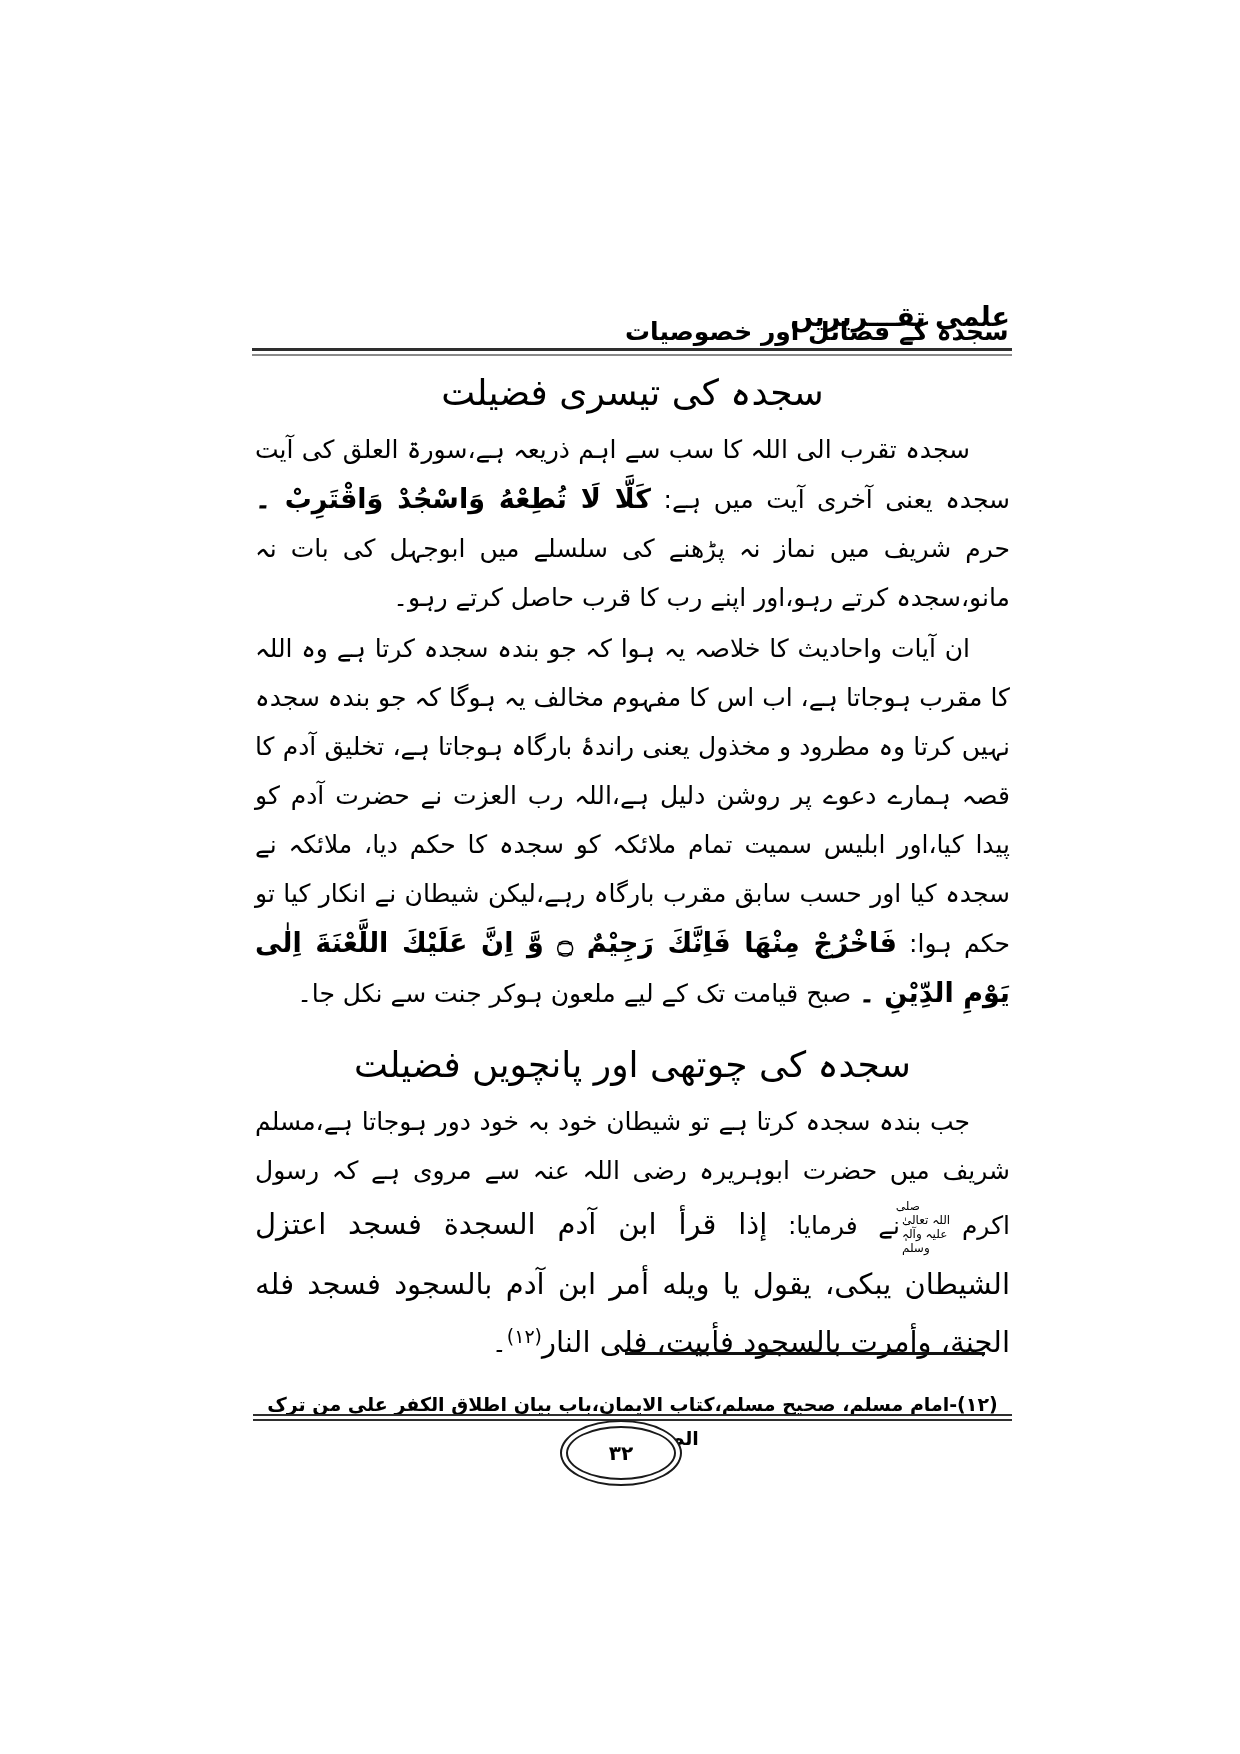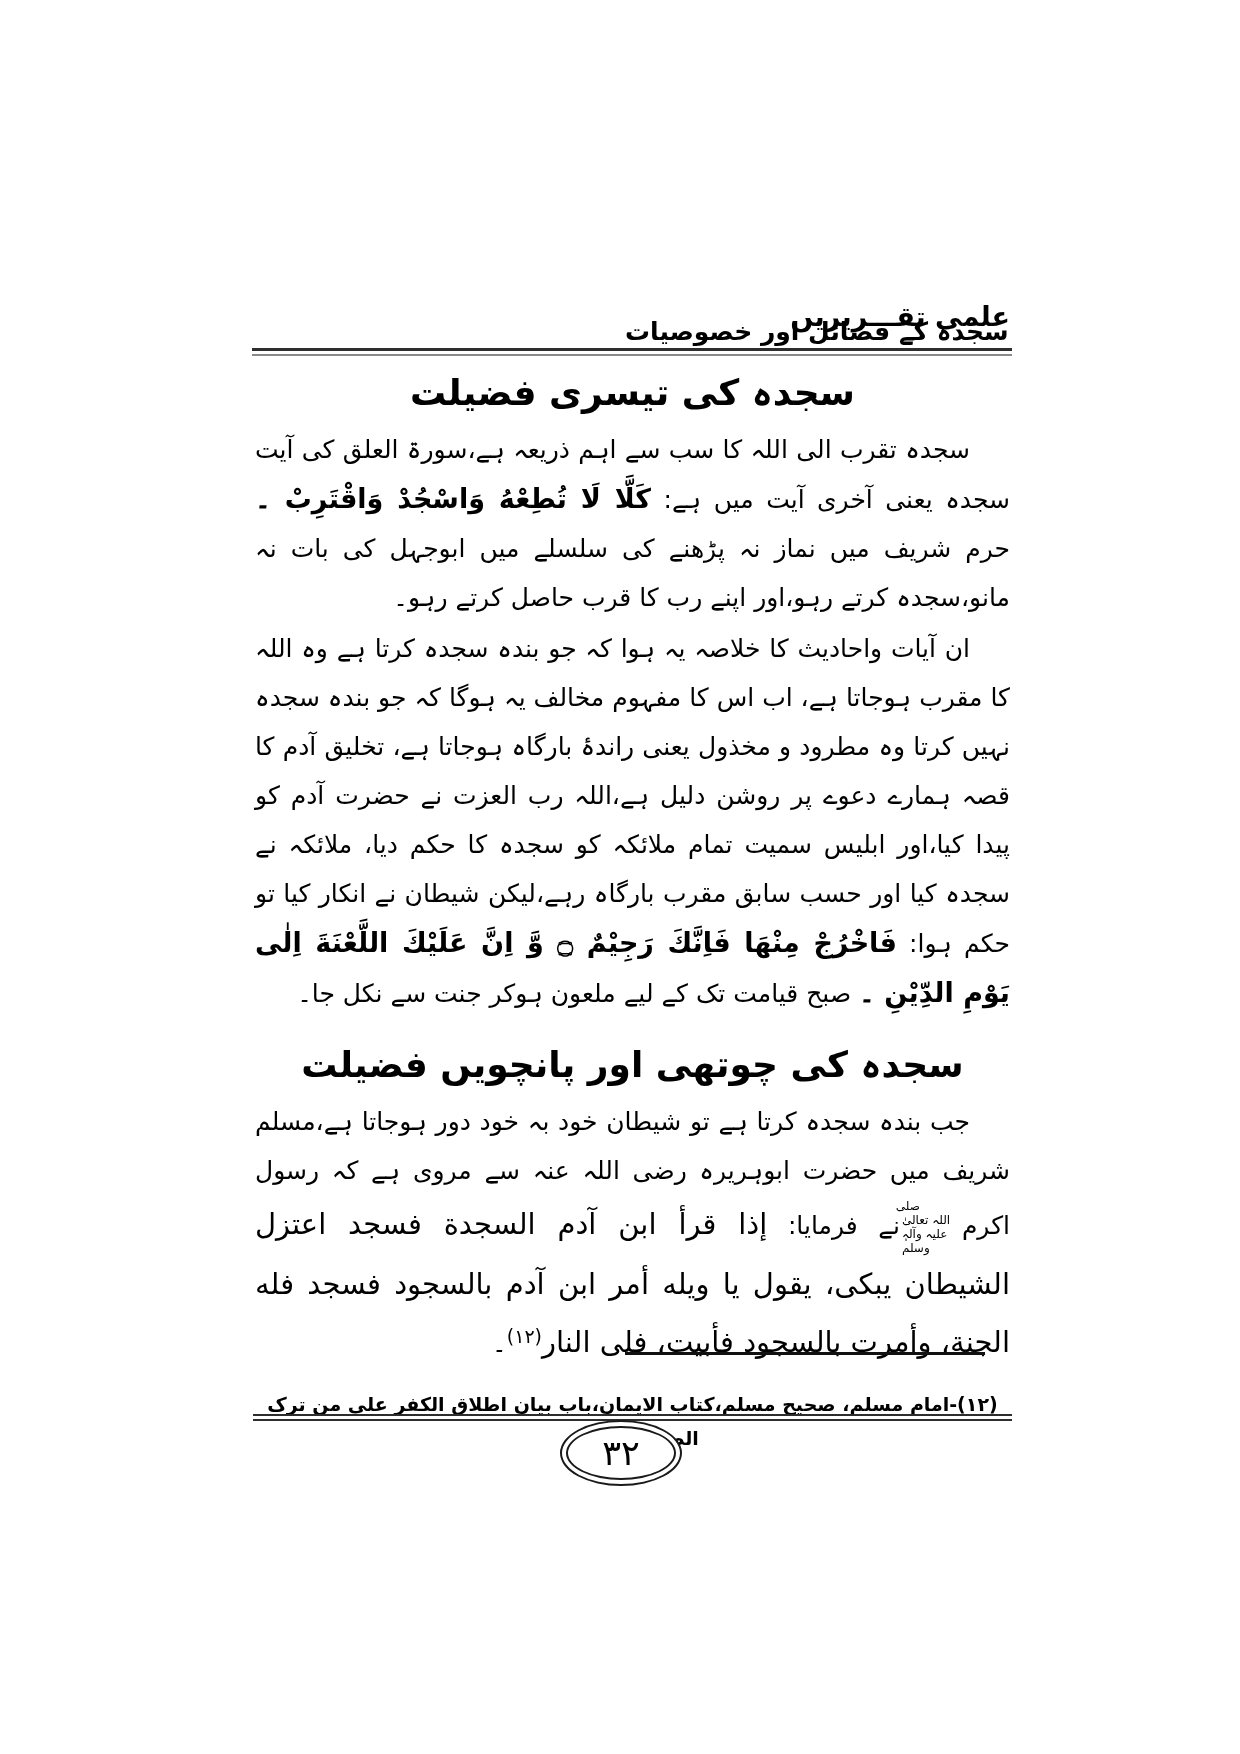--- a/index.html
+++ b/index.html
@@ -55,21 +55,21 @@
   
   .content {
     position: absolute;
     top: 362px;
     left: 255px;
     width: 755px;
   }
   .section-heading {
     text-align: center;
     font-size: 36px;
-    font-weight: bold;
+    font-weight: normal;
     margin: 10px 0 12px 0;
     letter-spacing: 1px;
   }
   .section-heading.second {
     margin-top: 26px;
   }
   .para {
     font-size: 25px;
     line-height: 49px;
     text-align: justify;
@@ -143,22 +143,22 @@
   .page-number-badge .inner-ring {
     width: 106px;
     height: 50px;
     border: 2px solid #1a1a1a;
     border-radius: 50%;
     display: flex;
     align-items: center;
     justify-content: center;
   }
   .page-number {
-    font-size: 35px;
-    font-weight: normal;
+    font-size: 20px;
+    font-weight: bold;
     line-height: 1;
   }
 </style>
 </head>
 <body>
 
 <div class="page">
 
   <header class="pg-header">
     <span class="book-title">علمی تقـــریریں</span>

